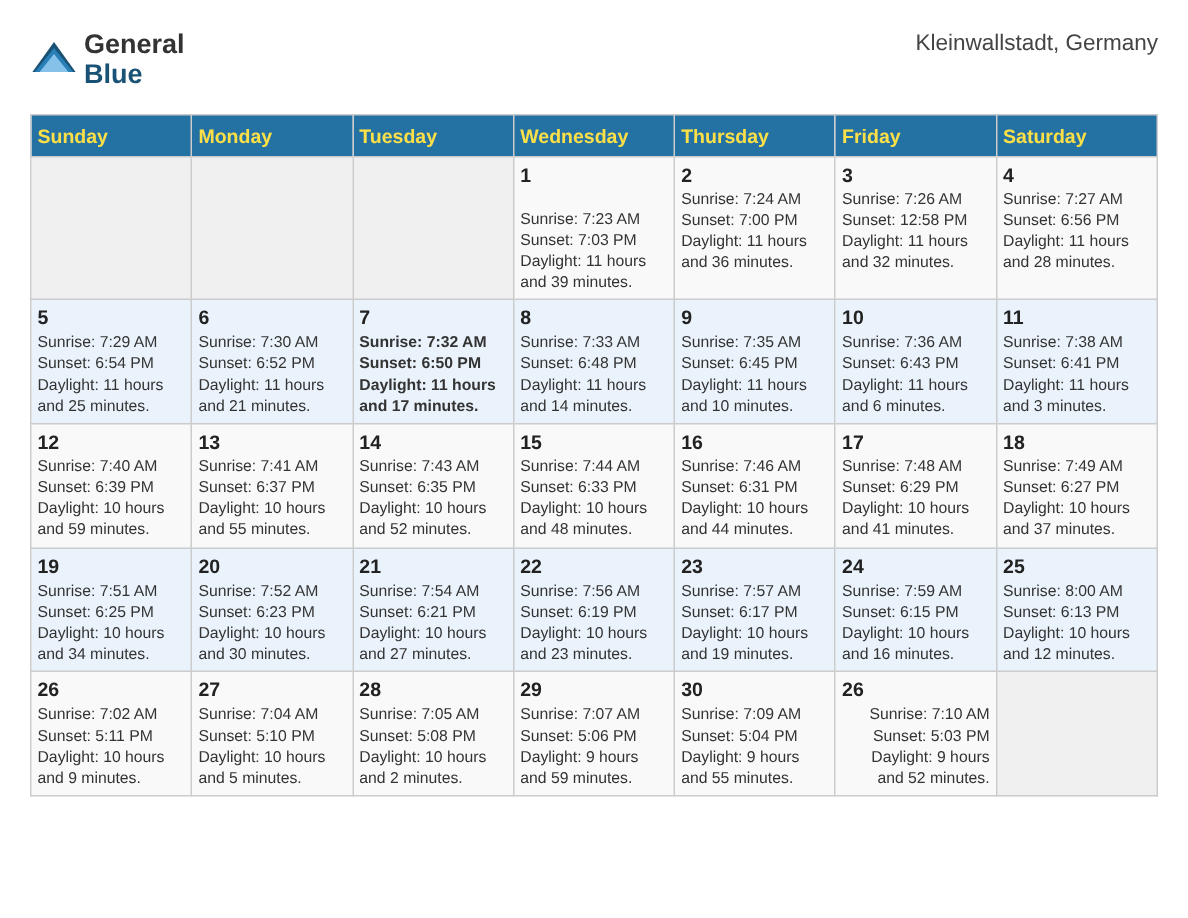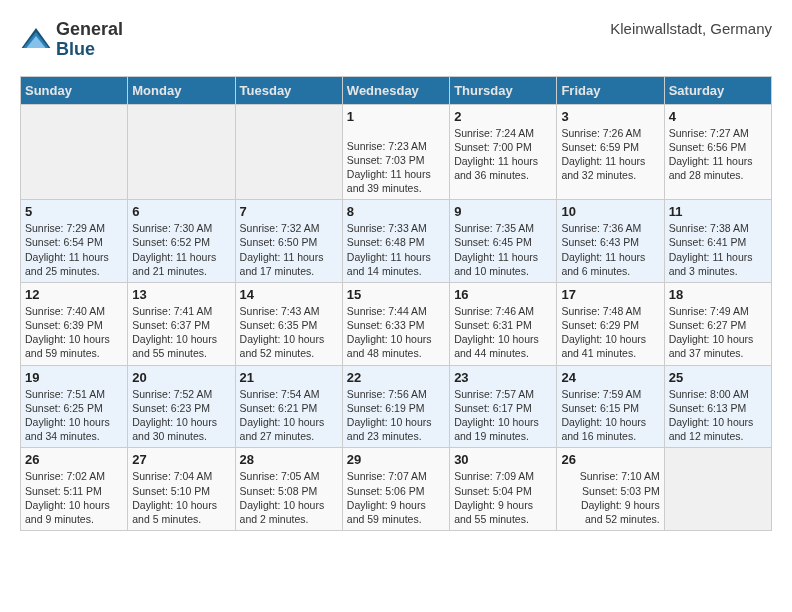--- a/index.html
+++ b/index.html
@@ -53,21 +53,21 @@
       font-size: 15px;
       color: #444;
     }
     table {
       width: 100%;
       border-collapse: collapse;
       font-size: 11px;
     }
     thead tr th {
       background-color: #2471a3;
-      color: #e5e5e5;
+      color: #fde047;
       padding: 6px 4px;
       text-align: left;
       font-size: 13px;
       font-weight: bold;
       border: 1px solid #ccc;
     }
     tbody tr td {
       border: 1px solid #ccc;
       vertical-align: top;
       padding: 4px;
@@ -140,21 +140,21 @@
         </td>
         <td>
           <div class="day-number">2</div>
           <div class="day-info" style="white-space: pre-line;">Sunrise: 7:24 AM
 Sunset: 7:00 PM
 Daylight: 11 hours and 36 minutes.</div>
         </td>
         <td>
           <div class="day-number">3</div>
           <div class="day-info" style="white-space: pre-line;">Sunrise: 7:26 AM
-Sunset: 6:59 PM
+Sunset: 12:58 PM
 Daylight: 11 hours and 32 minutes.</div>
         </td>
         <td>
           <div class="day-number">4</div>
           <div class="day-info" style="white-space: pre-line;">Sunrise: 7:27 AM
 Sunset: 6:56 PM
 Daylight: 11 hours and 28 minutes.</div>
         </td>
       </tr>
       <tr>
@@ -165,21 +165,21 @@
 Daylight: 11 hours and 25 minutes.</div>
         </td>
         <td>
           <div class="day-number">6</div>
           <div class="day-info" style="white-space: pre-line;">Sunrise: 7:30 AM
 Sunset: 6:52 PM
 Daylight: 11 hours and 21 minutes.</div>
         </td>
         <td>
           <div class="day-number">7</div>
-          <div class="day-info" style="white-space: pre-line;">Sunrise: 7:32 AM
+          <div class="day-info" style="white-space: pre-line; font-weight: bold;">Sunrise: 7:32 AM
 Sunset: 6:50 PM
 Daylight: 11 hours and 17 minutes.</div>
         </td>
         <td>
           <div class="day-number">8</div>
           <div class="day-info" style="white-space: pre-line;">Sunrise: 7:33 AM
 Sunset: 6:48 PM
 Daylight: 11 hours and 14 minutes.</div>
         </td>
         <td>

